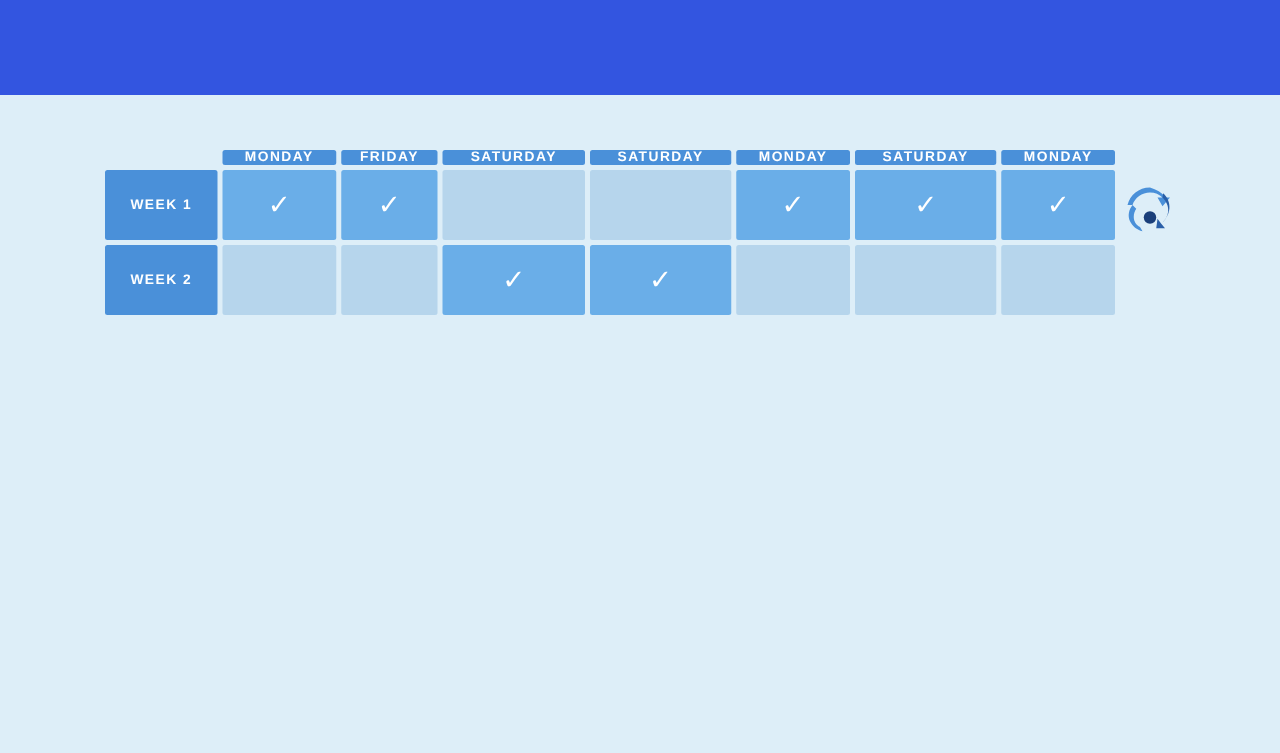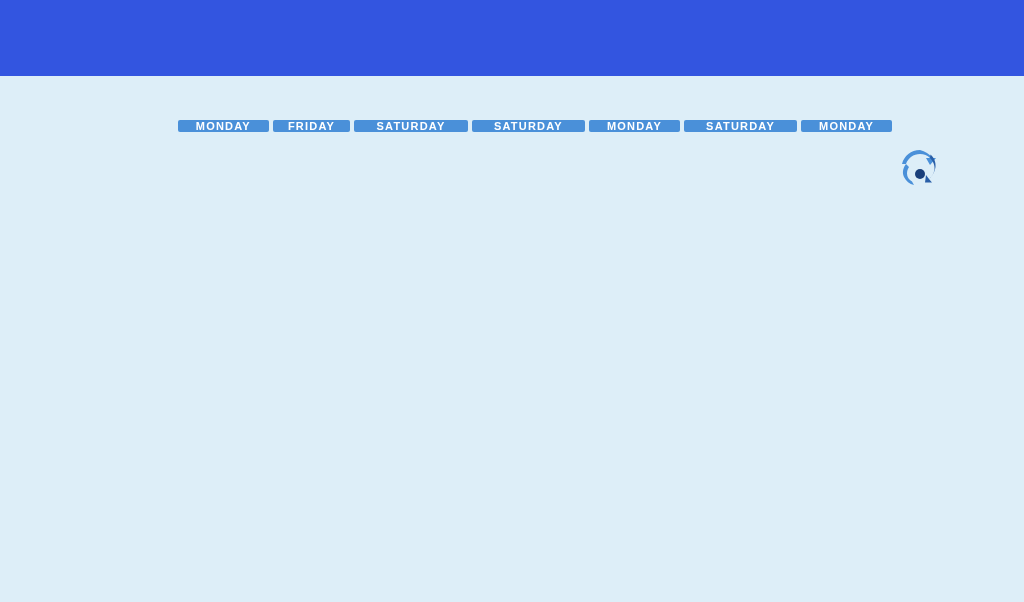--- a/index.html
+++ b/index.html
@@ -119,20 +119,40 @@
           <th class="col-header">FRIDAY</th>
           <th class="col-header">SATURDAY</th>
           <th class="col-header">SATURDAY</th>
           <th class="col-header">MONDAY</th>
           <th class="col-header">SATURDAY</th>
           <th class="col-header">MONDAY</th>
         </tr>
     </thead>
     <tbody>
 
+    <tr>
+          <th class="row-header">WEEK 1</th>
+          <td class="cell-active"><span class="checkmark">✓</span></td>
+          <td class="cell-active"><span class="checkmark">✓</span></td>
+          <td class="cell-inactive"></td>
+          <td class="cell-inactive"></td>
+          <td class="cell-active"><span class="checkmark">✓</span></td>
+          <td class="cell-active"><span class="checkmark">✓</span></td>
+          <td class="cell-active"><span class="checkmark">✓</span></td>
+        </tr>
+        <tr>
+          <th class="row-header">WEEK 2</th>
+          <td class="cell-inactive"></td>
+          <td class="cell-inactive"></td>
+          <td class="cell-active"><span class="checkmark">✓</span></td>
+          <td class="cell-active"><span class="checkmark">✓</span></td>
+          <td class="cell-inactive"></td>
+          <td class="cell-inactive"></td>
+          <td class="cell-inactive"></td>
+        </tr>
       </tbody>
   </table>
 
   <div class="logo-area">
     <svg width="48" height="48" viewBox="0 0 48 48" xmlns="http://www.w3.org/2000/svg">
 
       <g>
 
         <path d="M24 6 C15 6 8 12 6 20 L10 20 C12 14 17.5 10 24 10 C28 10 31.5 11.5 34 14 L30 14 L34 21 L40 14 L36.5 14 C33.5 10 29 7.5 24 6 Z" fill="#4a90d9"></path>
 

